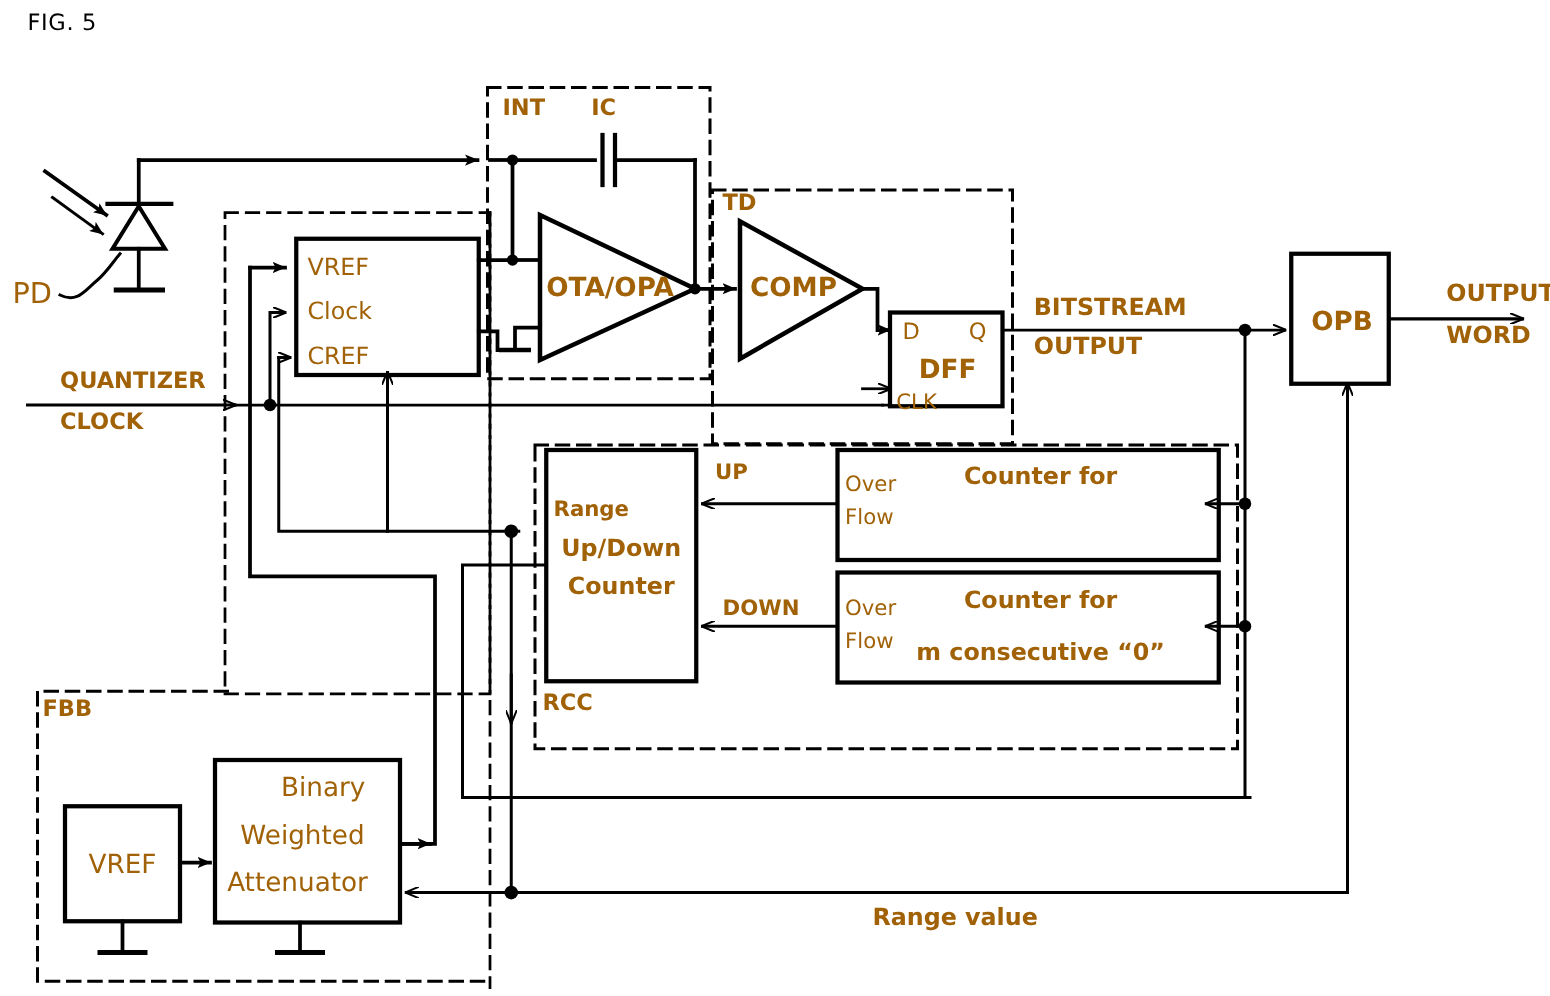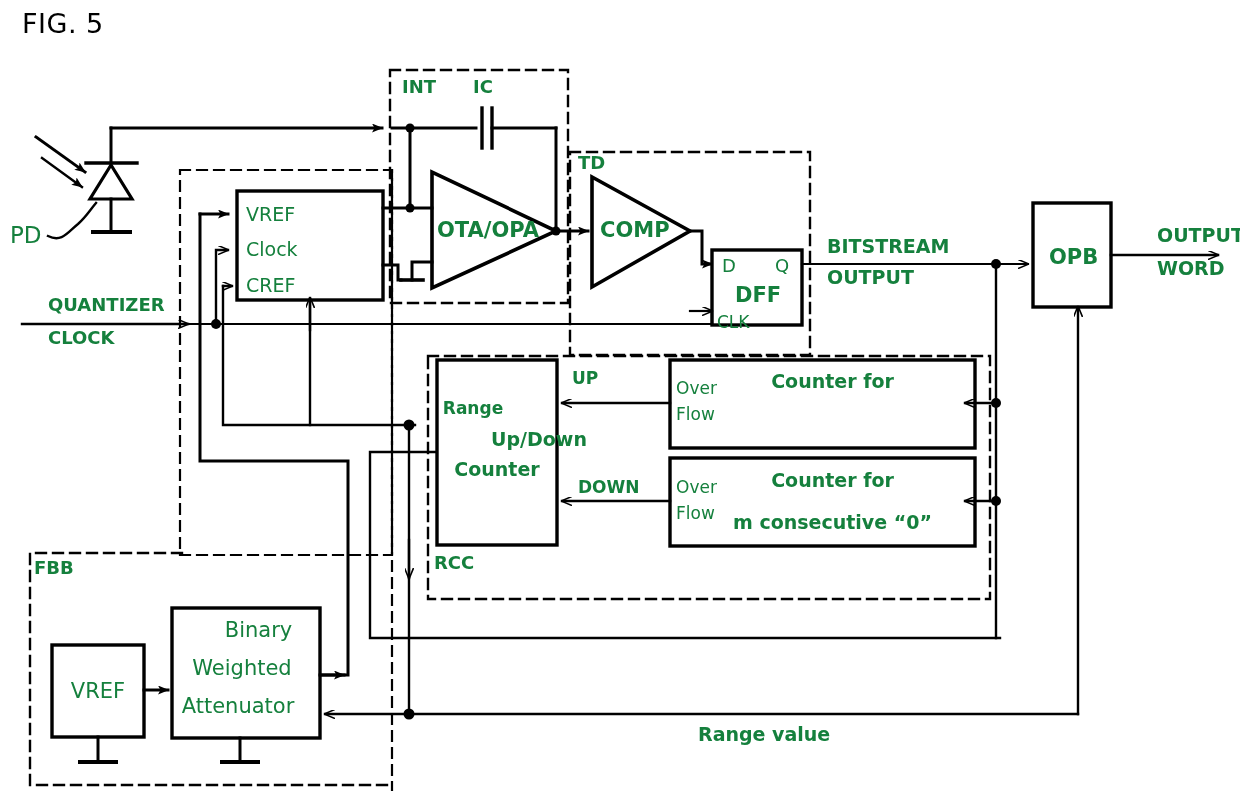--- a/index.html
+++ b/index.html
@@ -9,26 +9,26 @@
     font-family:"Liberation Sans",sans-serif;
     color:#000;
     overflow:hidden;
     position:relative;
   }
   #stage{position:absolute;left:0;top:0;width:1240px;height:797px;}
   svg#diagram{position:absolute;left:0;top:0;width:1240px;height:797px;}
 
   .fig-title{
     position:absolute;left:22px;top:8px;
-    font-size:27px;letter-spacing:.5px;
+    font-size:18px;letter-spacing:.5px;
     font-family:"DejaVu Sans",sans-serif;
     font-weight:400;
   }
   
-  .lbl{position:absolute;font-family:"DejaVu Sans",sans-serif;color:#15803d;white-space:pre;}
+  .lbl{position:absolute;font-family:"DejaVu Sans",sans-serif;color:#a16207;white-space:pre;}
   .lbl.bold{font-weight:bold;}
   .lbl.ctr{text-align:center;}
 </style>
 </head>
 <body>
 
 <div id="stage">
 
   <div class="fig-title">FIG. 5</div>
 
@@ -196,21 +196,21 @@
 
   <div class="lbl bold" style="left:827px;top:235px;font-size:19px;">BITSTREAM</div>
   <div class="lbl bold" style="left:827px;top:266px;font-size:19px;">OUTPUT</div>
 
   <div class="lbl bold" style="left:1049px;top:245px;font-size:21px;">OPB</div>
 
   <div class="lbl bold" style="left:1157px;top:224px;font-size:19px;">OUTPUT</div>
   <div class="lbl bold" style="left:1157px;top:257px;font-size:19px;">WORD</div>
 
   <div class="lbl bold ctr" style="left:413px;top:398px;width:120px;font-size:17px;">Range</div>
-  <div class="lbl bold ctr" style="left:437px;top:428px;width:120px;font-size:19px;padding-left:42px;">Up/Down</div>
+  <div class="lbl bold ctr" style="left:437px;top:428px;width:120px;font-size:19px;">Up/Down</div>
   <div class="lbl bold ctr" style="left:437px;top:458px;width:120px;font-size:19px;">Counter</div>
 
   <div class="lbl bold" style="left:572px;top:368px;font-size:17px;">UP</div>
   <div class="lbl bold" style="left:578px;top:477px;font-size:17px;">DOWN</div>
 
   <div class="lbl" style="left:676px;top:378px;font-size:17px;">Over</div>
   <div class="lbl" style="left:676px;top:404px;font-size:17px;">Flow</div>
   <div class="lbl bold ctr" style="left:700px;top:370px;width:265px;font-size:19px;">Counter for</div>
 
   <div class="lbl" style="left:676px;top:477px;font-size:17px;">Over</div>

